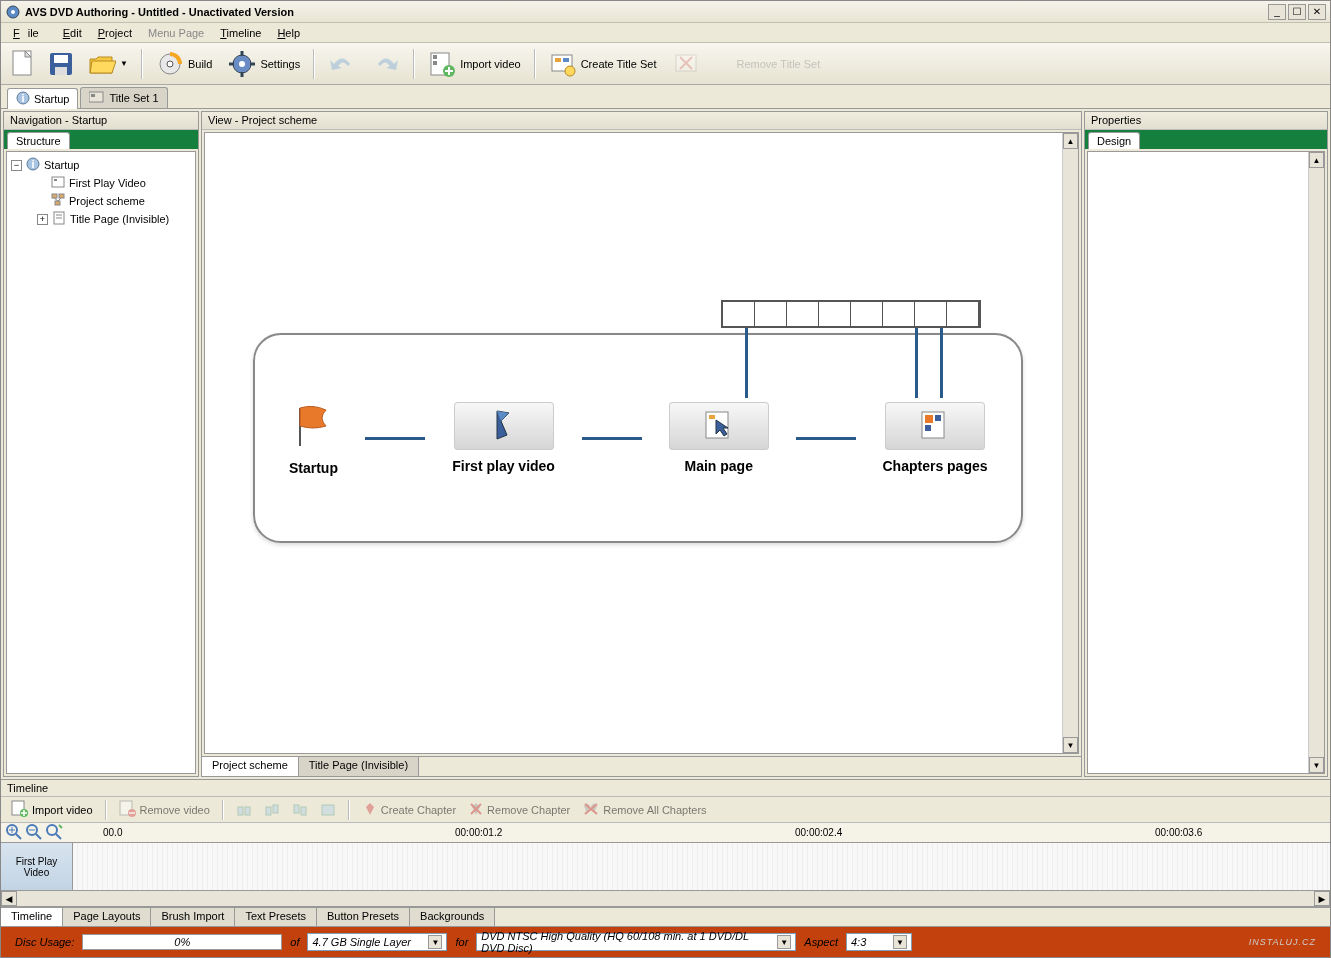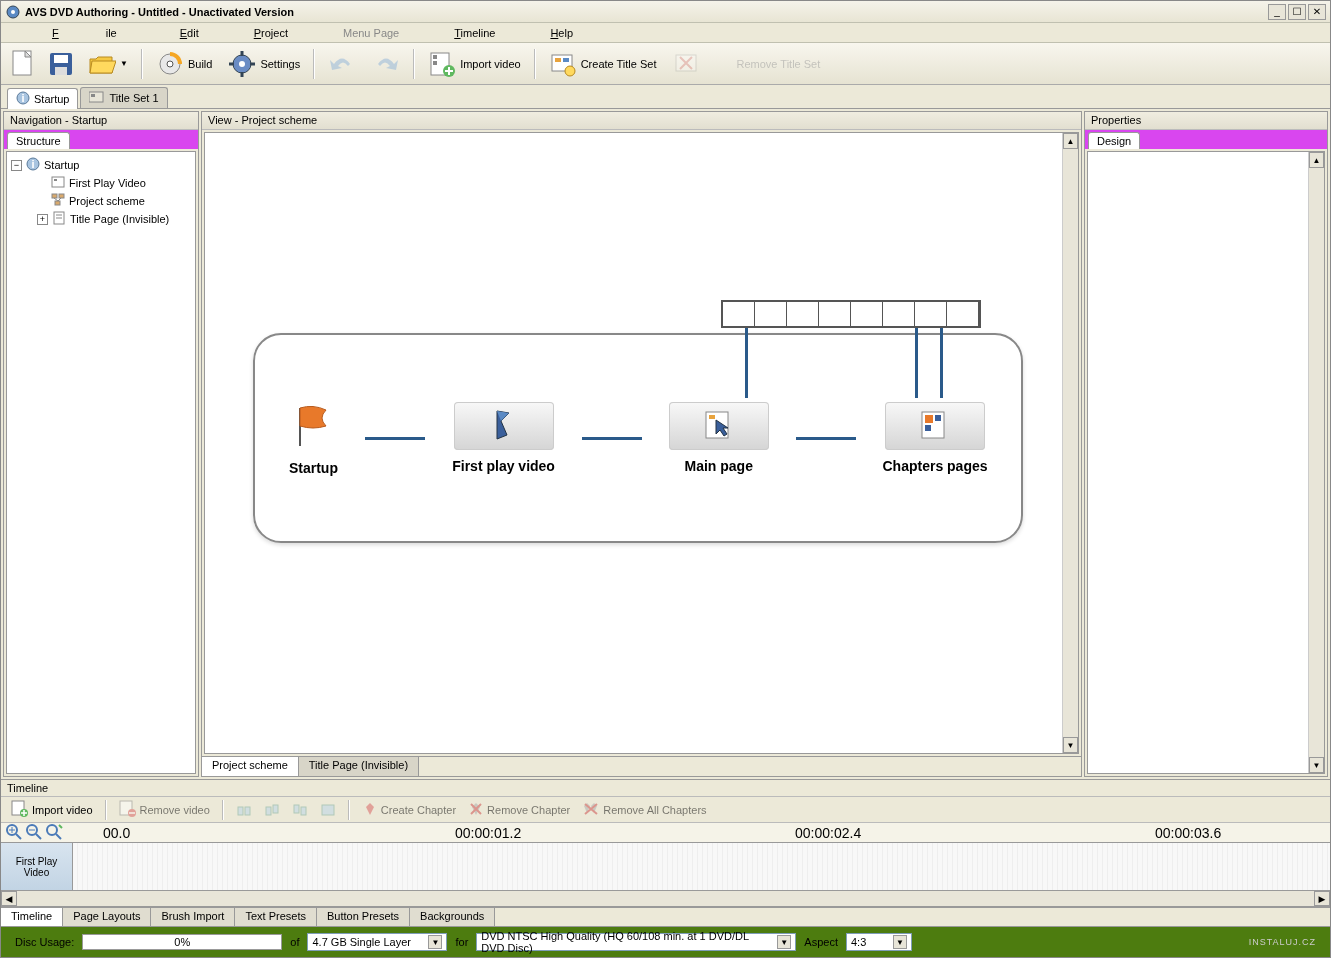--- a/index.html
+++ b/index.html
@@ -7,42 +7,42 @@
 
 
 .titlebar { height: 22px; background: linear-gradient(to bottom, #f5f3ea, #e8e5d4); display: flex; align-items: center; padding: 0 4px; border-bottom: 1px solid #c0c0b0; }
 .titlebar .icon { width: 16px; height: 16px; margin-right: 4px; }
 .titlebar .title { font-weight: bold; flex: 1; }
 .titlebar .winbtns { display: flex; gap: 2px; }
 .titlebar .winbtn { width: 18px; height: 16px; border: 1px solid #999; background: #e8e5d8; display: flex; align-items: center; justify-content: center; cursor: pointer; font-size: 10px; }
 
 
 .menubar { height: 20px; background: #ece9d8; display: flex; align-items: center; padding: 0 4px; border-bottom: 1px solid #c0c0b0; }
-.menubar span { padding: 2px 8px; cursor: pointer; margin-left: 39px; }
+.menubar span { padding: 2px 8px; cursor: pointer; }
 .menubar span u { text-decoration: underline; }
 
 
 .toolbar { height: 42px; background: linear-gradient(to bottom, #f8f6ee, #e6e3d2); display: flex; align-items: center; padding: 2px 4px; border-bottom: 1px solid #aaa; gap: 2px; }
 .tbtn { display: flex; align-items: center; padding: 2px 6px; height: 36px; cursor: pointer; border: 1px solid transparent; border-radius: 3px; gap: 4px; }
 .tbtn.big { width: 36px; justify-content: center; }
 .tbtn.disabled { opacity: 0.5; cursor: default; gap: 36px; }
 .tsep { width: 2px; height: 30px; border-left: 1px solid #bbb; border-right: 1px solid #fff; margin: 0 4px; }
 .ticon { width: 28px; height: 28px; display: flex; align-items: center; justify-content: center; }
 
 
 .tabrow { height: 24px; background: #ece9d8; display: flex; align-items: end; padding: 0 6px; border-bottom: 1px solid #999; }
 .tab { height: 21px; padding: 2px 8px; background: linear-gradient(to bottom,#fff,#e8e5d6); border: 1px solid #999; border-bottom: none; border-radius: 3px 3px 0 0; margin-right: 2px; display: flex; align-items: center; gap: 4px; cursor: pointer; }
 .tab.active { background: #fff; position: relative; top: 1px; }
 .tab.inactive { background: #d8d5c8; }
 
 
 .main { flex: 1; display: flex; min-height: 0; padding: 2px; gap: 2px; }
 .panel { background: #ece9d8; border: 1px solid #999; display: flex; flex-direction: column; }
 .panel-head { height: 18px; padding: 2px 6px; background: linear-gradient(to bottom,#f0ede0,#e2dfd0); border-bottom: 1px solid #bbb; }
-.panel-tabs { display: flex; background: #d946ef; padding-top: 2px; }
+.panel-tabs { display: flex; background: #15803d; padding-top: 2px; }
 .panel-tab { padding: 2px 8px; border: 1px solid #999; border-bottom: none; background: #fff; border-radius: 3px 3px 0 0; margin-left: 3px; cursor: pointer; }
 
 .nav { width: 196px; justify-content: flex-end; }
 .tree { flex: 1; background: #fff; border: 1px solid #999; margin: 2px; padding: 4px; overflow: auto; }
 .tree-node { display: flex; align-items: center; gap: 4px; padding: 1px 0; cursor: pointer; white-space: nowrap; }
 .tree-node.indent1 { padding-left: 14px; }
 .tree-node.indent2 { padding-left: 40px; }
 .expander { width: 11px; height: 11px; border: 1px solid #888; display: flex; align-items: center; justify-content: center; font-size: 9px; line-height: 1; background: #fff; }
 
 .view { flex: 1; }
@@ -66,34 +66,34 @@
 .film-line { position: absolute; width: 3px; background: #2a5a8a; }
 
 
 .timeline { border-top: 1px solid #999; background: #ece9d8; display: flex; flex-direction: column; }
 .tl-head { padding: 2px 6px; border-bottom: 1px solid #bbb; }
 .tl-toolbar { height: 26px; display: flex; align-items: center; padding: 2px 6px; gap: 4px; border-bottom: 1px solid #bbb; }
 .tl-btn { display: flex; align-items: center; gap: 3px; padding: 2px 4px; cursor: pointer; }
 .tl-btn.disabled { opacity: 0.5; }
 .tl-ruler { height: 20px; display: flex; align-items: center; border-bottom: 1px solid #999; background: #f5f3e8; position: relative; }
 .tl-zoom { display: flex; width: 72px; gap: 2px; padding-left: 4px; }
-.tl-time { position: absolute; font-size: 14px; padding-left: 24px; }
+.tl-time { position: absolute; font-size: 10px; padding-left: 24px; }
 .tl-track { height: 48px; display: flex; background: #fff; border-bottom: 1px solid #999; }
 .tl-track-head { width: 72px; background: linear-gradient(to bottom,#d8e4ef,#c2d4e4); border-right: 1px solid #999; display: flex; align-items: center; justify-content: center; text-align: center; font-size: 10px; padding: 4px; }
 .tl-track-body { flex: 1; background: repeating-linear-gradient(to right, #f8f8f8 0, #f8f8f8 4px, #eee 4px, #eee 5px); position: relative; }
 .tl-scroll { height: 16px; background: #e8e5d8; border-bottom: 1px solid #999; display: flex; }
 .tl-scroll .arrow { width: 16px; border: 1px solid #999; background: #e8e5d8; display: flex; align-items: center; justify-content: center; cursor: pointer; font-size: 9px; }
 
 
 .bottom-tabs { height: 20px; display: flex; background: #ece9d8; border-top: 1px solid #999; border-bottom: 1px solid #999; }
 .bottom-tab { padding: 2px 10px; border-right: 1px solid #999; cursor: pointer; background: #fff; }
 .bottom-tab.inactive { background: #e0ddd0; }
 
 
-.status { height: 30px; display: flex; align-items: center; padding: 4px 14px; gap: 8px; background: #4d7c0f; }
+.status { height: 30px; display: flex; align-items: center; padding: 4px 14px; gap: 8px; background: #c2410c; font-style: italic; }
 .progress { width: 200px; height: 16px; border: 1px solid #999; background: #fff; position: relative; display: flex; align-items: center; justify-content: center; font-size: 10px; }
 .select { border: 1px solid #7f9db9; background: #fff; height: 18px; display: flex; align-items: center; padding: 0 4px; }
 .select .arrow { width: 14px; height: 14px; border: 1px solid #999; background: #e8e5d8; display: flex; align-items: center; justify-content: center; margin-left: 4px; font-size: 8px; }
 
 
 .vscroll { position: absolute; right: 0; top: 0; bottom: 0; width: 16px; background: #e8e5d8; border-left: 1px solid #ccc; display: flex; flex-direction: column; }
 .vscroll .arrow { height: 16px; border: 1px solid #999; display: flex; align-items: center; justify-content: center; font-size: 8px; cursor: pointer; }
 .vscroll .track { flex: 1; }
 </style>
 </head>

